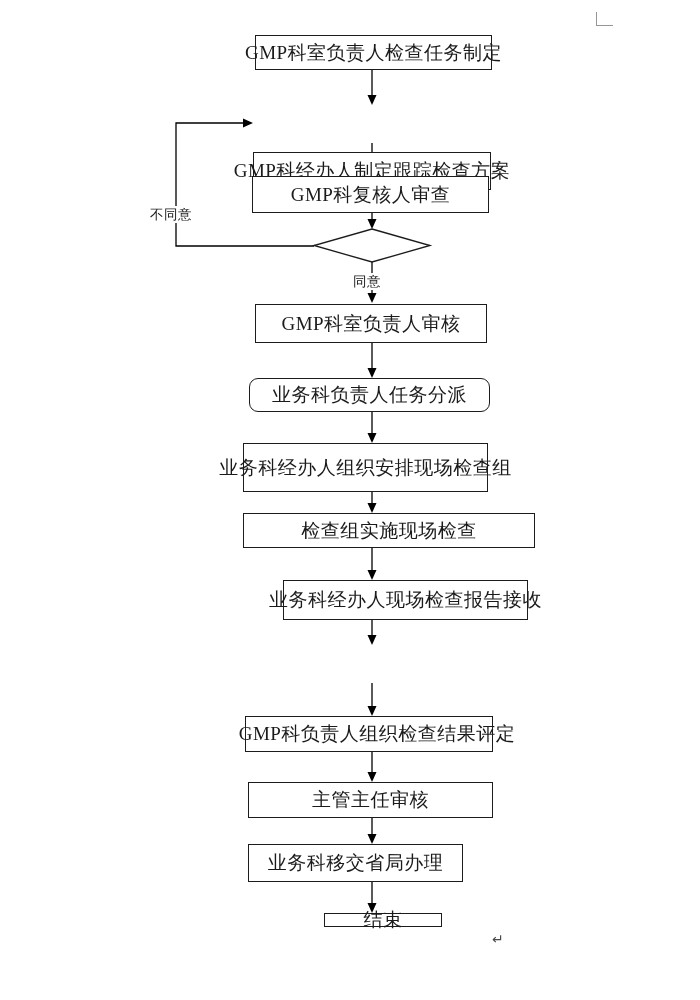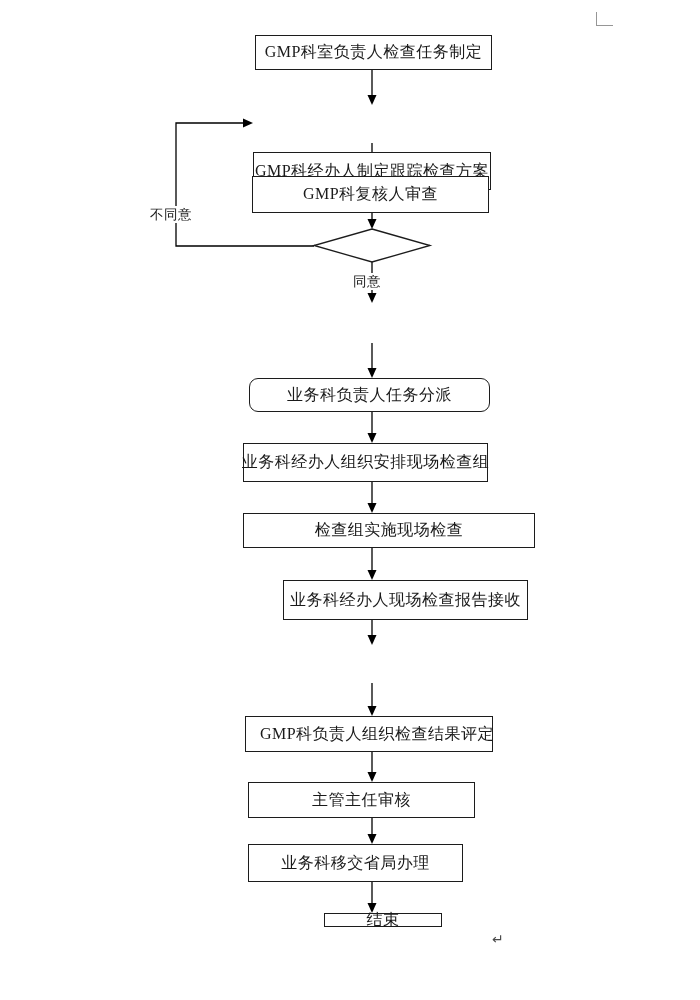--- a/index.html
+++ b/index.html
@@ -18,21 +18,21 @@
     width: 700px; height: 1000px;
   }
   .node {
     position: absolute;
     box-sizing: border-box;
     border: 1.5px solid #1c1c1c;
     background: #ffffff;
     display: flex;
     align-items: center;
     justify-content: center;
-    font-size: 16px;
+    font-size: 19px;
     letter-spacing: 0.5px;
     text-align: center;
     white-space: nowrap;
   }
   .edge-label {
     position: absolute;
     background: #ffffff;
     font-size: 13.5px;
     letter-spacing: 0.5px;
     line-height: 17px;
@@ -101,33 +101,34 @@
 
     <polygon points="372,229 430,245.5 372,262 314,245.5" fill="#ffffff" stroke="#1c1c1c" stroke-width="1.3"></polygon>
   </svg>
 
   <div class="node" style="left:255px; top:35px;  width:237px; height:35px;">GMP科室负责人检查任务制定</div>
 
   <div class="node" style="left:253px; top:105px; width:238px; height:38px;margin-top:47px;">GMP科经办人制定跟踪检查方案</div>
 
   <div class="node" style="left:252px; top:176px; width:237px; height:37px;">GMP科复核人审查</div>
 
+  <div class="node" style="left:255px; top:304px; width:232px; height:39px;">GMP科室负责人审核</div>
 
   <div class="node" style="left:249px; top:378px; width:241px; height:34px;border-radius:9px;">业务科负责人任务分派</div>
 
-  <div class="node" style="left:243px; top:443px; width:245px; height:39px;">业务科经办人组织安排现场检查组</div>
+  <div class="node" style="left:243px; top:443px; width:245px; height:49px;">业务科经办人组织安排现场检查组</div>
 
   <div class="node" style="left:243px; top:513px; width:292px; height:35px;">检查组实施现场检查</div>
 
   <div class="node" style="left:247px; top:580px; width:245px; height:40px;margin-left:36px;">业务科经办人现场检查报告接收</div>
 
 
   <div class="node" style="left:245px; top:716px; width:248px; height:36px;padding-left:16px;">GMP科负责人组织检查结果评定</div>
 
-  <div class="node" style="left:248px; top:782px; width:227px; height:36px;text-align:right;">主管主任审核</div>
+  <div class="node" style="left:248px; top:782px; width:245px; height:36px;text-align:right;">主管主任审核</div>
 
   <div class="node" style="left:248px; top:844px; width:215px; height:38px;">业务科移交省局办理</div>
 
   <div class="node" style="left:324px; top:913px; width:118px; height:14px;">结束</div>
 
   <div class="edge-label" style="left:149px; top:206px;">不同意</div>
 
   <div class="edge-label" style="left:352px; top:273px;">同意</div>
 
   <div class="corner-mark"></div>

